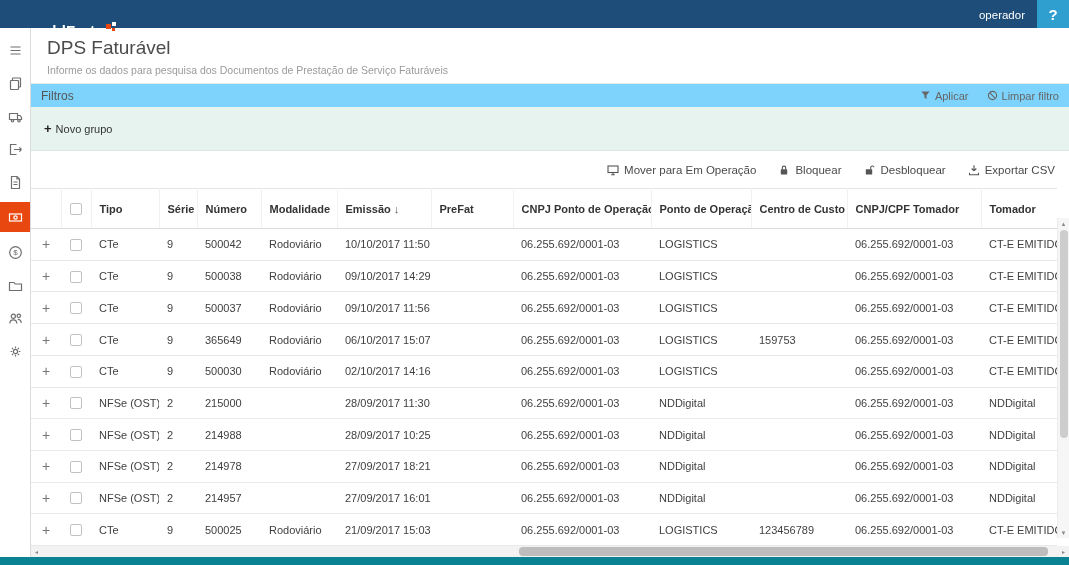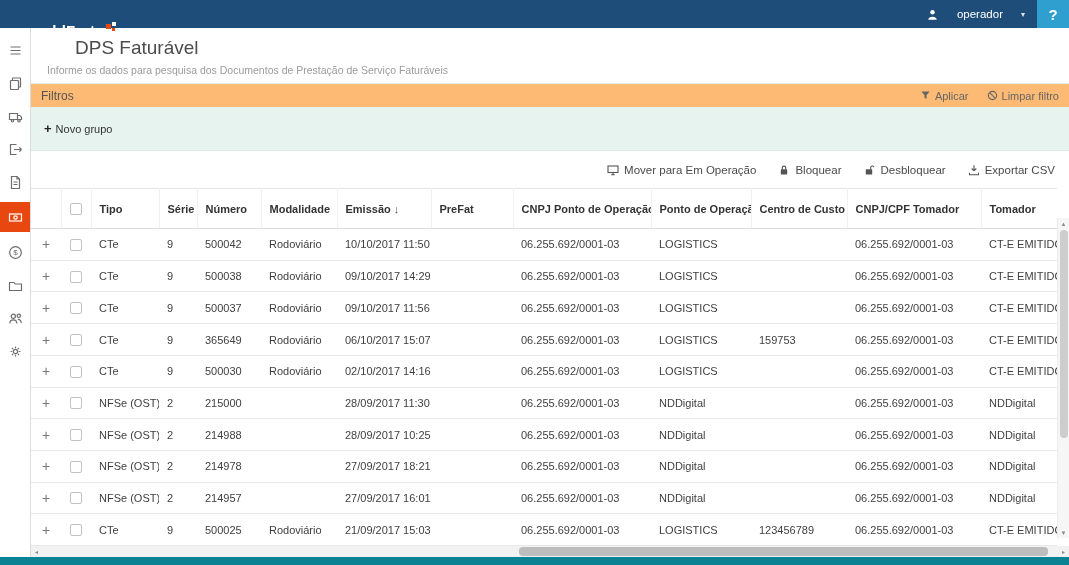--- a/index.html
+++ b/index.html
@@ -7,41 +7,41 @@
   body { font-family:"Liberation Sans", sans-serif; background:#fff; position:relative; }
 
   
   .topbar { height:28px; background:#1d4d78; display:flex; align-items:center; color:#fff; }
   .logo { margin-left:38px; display:flex; align-items:flex-start; cursor:pointer;margin-top:32px; }
   .logo-text { font-size:15px; font-weight:bold; letter-spacing:.2px; }
   .logo-px { position:relative; width:12px; height:14px; margin-left:2px; }
   .logo-px .a { position:absolute; left:0; top:2px; width:5px; height:5px; background:#e8470f; }
   .logo-px .b { position:absolute; left:6px; top:0; width:4px; height:4px; background:#fff; }
   .logo-px .c { position:absolute; left:6px; top:6px; width:3px; height:3px; background:#e8470f; }
-  .user { margin-left:auto; display:flex; align-items:center; gap:18px; font-size:11.5px; padding:0 12px; height:100%; cursor:pointer; }
+  .user { margin-left:auto; display:flex; align-items:flex-end; gap:9px; font-size:11.5px; padding:0 12px; height:100%; cursor:pointer;flex-direction:column; }
   .caret { font-size:8px; opacity:.85; }
   .help-btn { width:32px; height:28px; background:#2f9fd0; display:flex; align-items:center; justify-content:center; font-size:15px; font-weight:bold; cursor:pointer; }
 
   
   .shell { display:flex; height:529px; }
   .sidebar { width:31px; border-right:1px solid #dcdcdc; background:#fff; display:flex; flex-direction:column; align-items:center; padding-top:9px; gap:7px; flex:0 0 31px; }
   .nav-item { width:30px; height:26px; display:flex; align-items:center; justify-content:center; cursor:pointer; }
   .nav-item svg { stroke:#6e6e6e; fill:none; stroke-width:1.2; }
   .nav-item.active { background:#e8470f; height:30px; }
   .nav-item.active svg { stroke:#fff; }
 
   .content { flex:1; display:flex; flex-direction:column; min-width:0; }
 
   
   .page-head { padding:9px 16px 7px; }
-  .title { font-size:19px; color:#4c4c4c;margin-left:28px; }
+  .title { font-size:19px; color:#4c4c4c; }
   .subtitle { font-size:10.5px; color:#9b9b9b; margin-top:5px; }
 
   
-  .filters-bar { background:#fdba74; border-top:1px solid #e2eee7; height:24px; display:flex; align-items:center; padding:0 10px; }
+  .filters-bar { background:#7dd3fc; border-top:1px solid #e2eee7; height:24px; display:flex; align-items:center; padding:0 10px; }
   .filters-label { font-size:12px; color:#555; }
   .filters-actions { margin-left:auto; display:flex; gap:18px; }
   .flink { display:flex; align-items:center; gap:4px; font-size:11px; color:#666; cursor:pointer; }
 
   .group-area { background:#e6f3ee; height:44px; display:flex; align-items:center; padding:0 13px; border-bottom:1px solid #d9e9e1; }
   .new-group { display:flex; align-items:center; gap:4px; font-size:11px; color:#333; cursor:pointer; }
   .new-group .plus-glyph { font-weight:bold; font-size:13px; color:#222; }
 
   
   .toolbar { height:37px; display:flex; align-items:center; justify-content:flex-end; gap:22px; padding-right:14px; background:#fff; }

